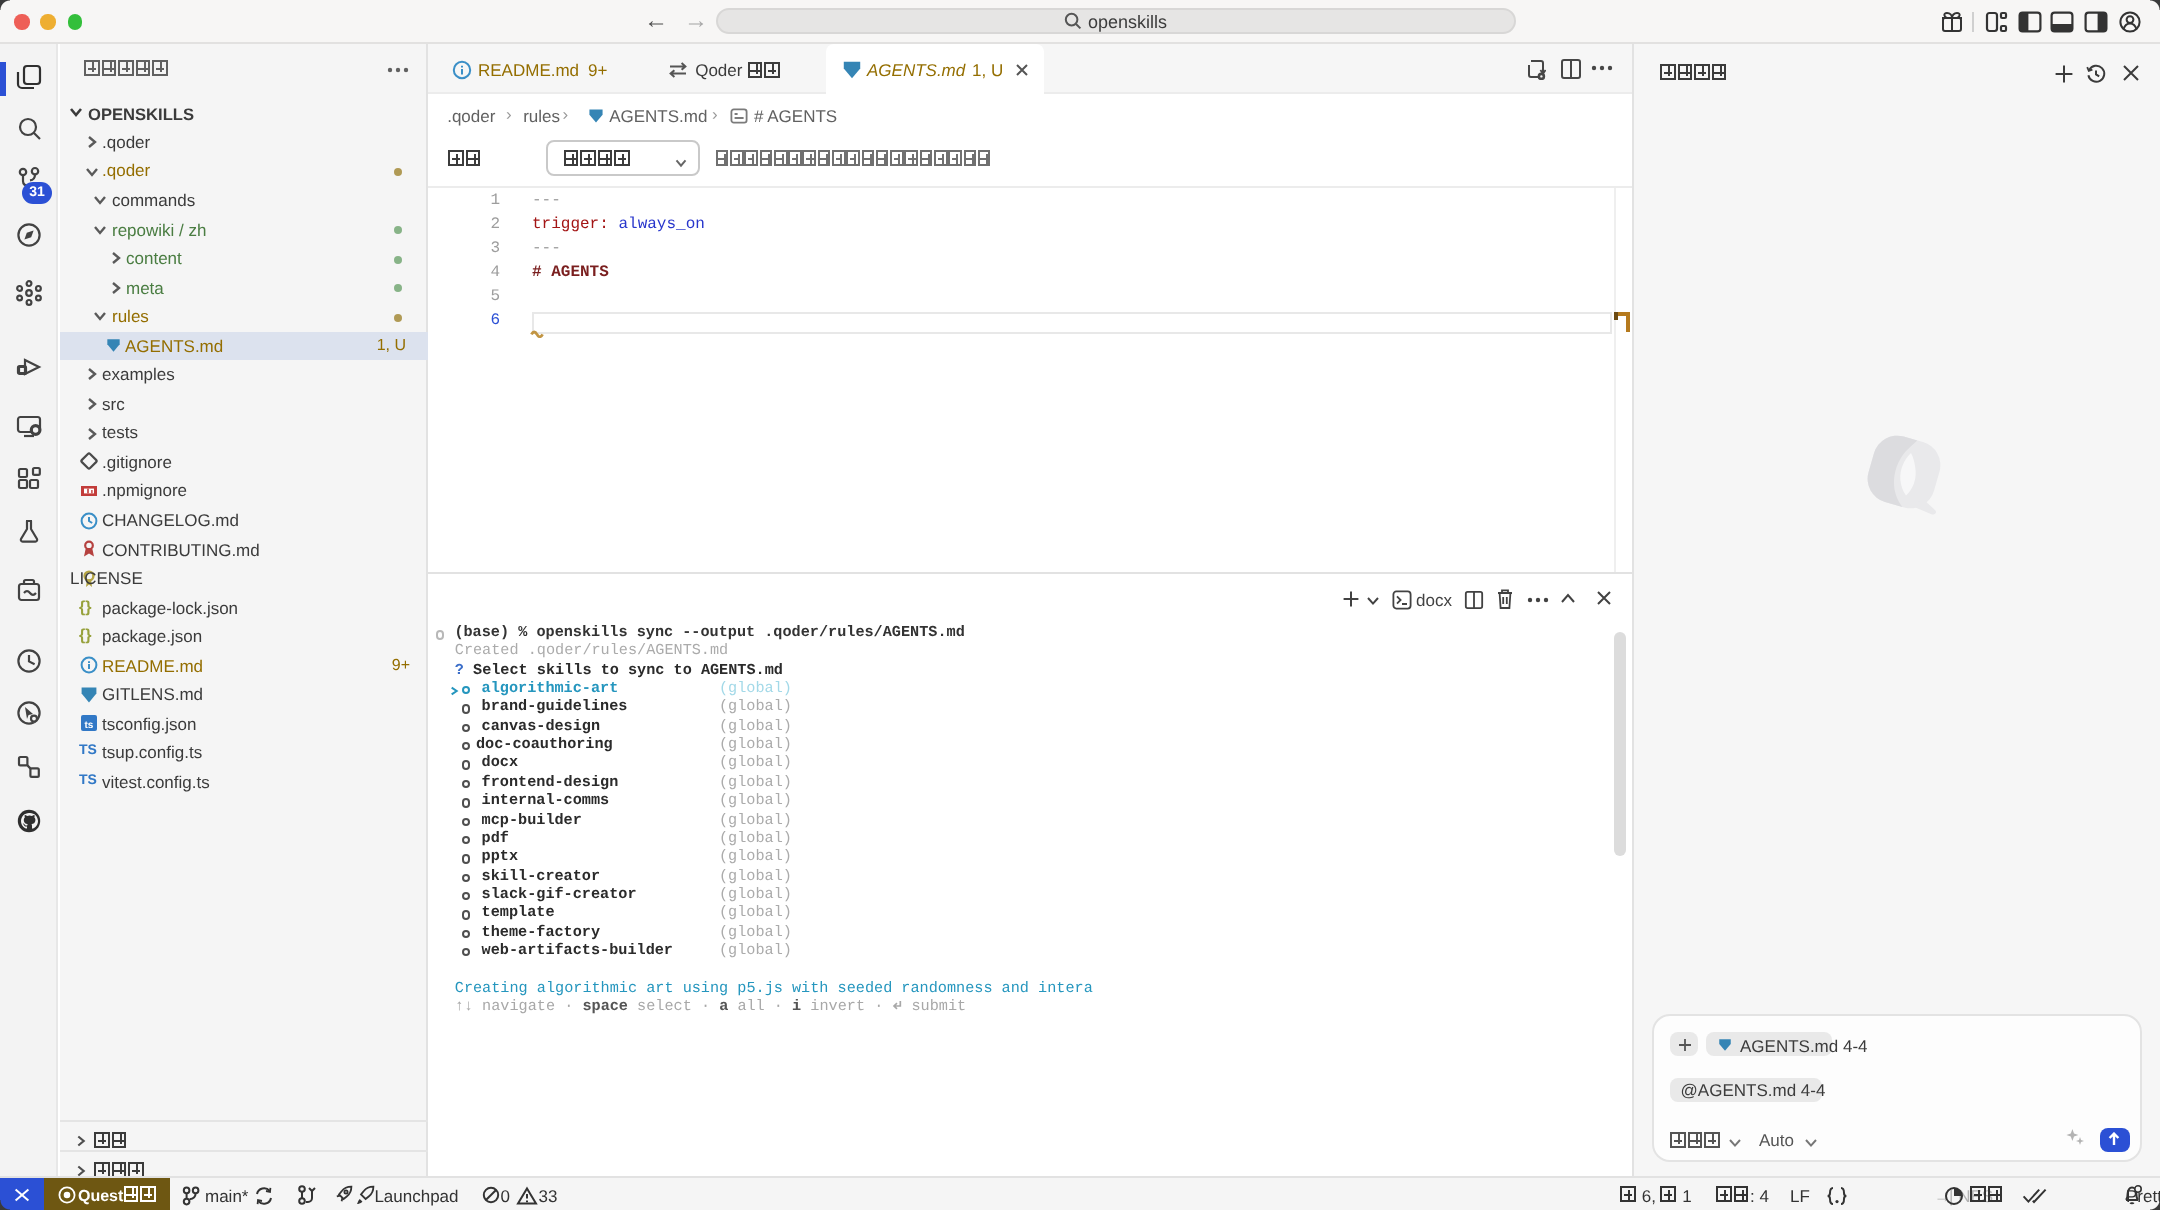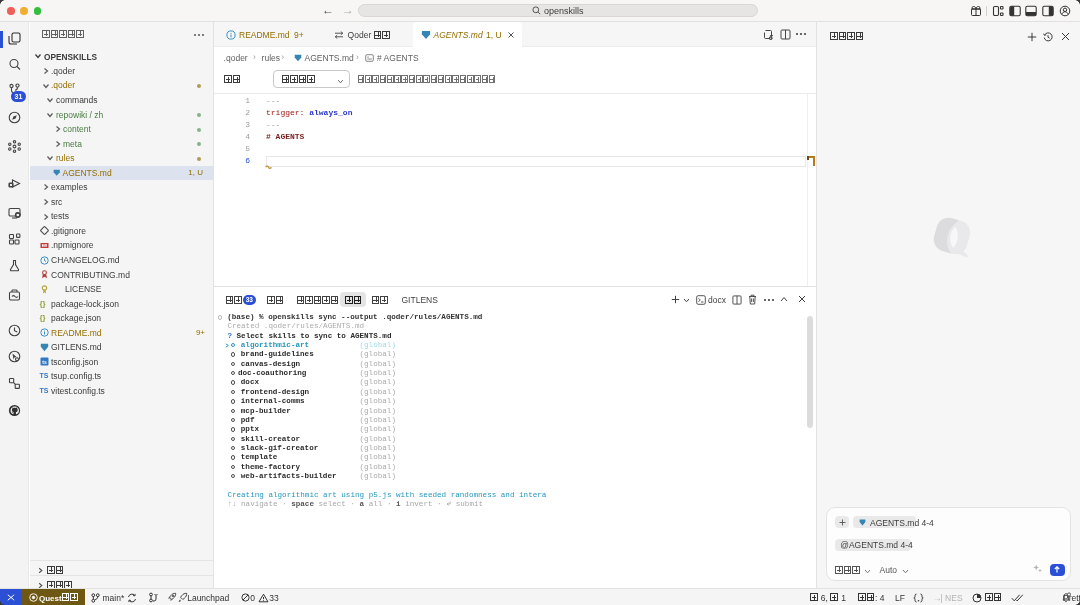--- a/index.html
+++ b/index.html
@@ -299,21 +299,21 @@
           <circle cx="4.5" cy="2.7" r="1.9" fill="none" stroke="#b5413f" stroke-width="1.1"></circle>
           <path d="M2.8 4.5 L2 8.3 L4.5 6.8 L7 8.3 L6.2 4.5" fill="#b5413f"></path>
         </svg>
         <span class="lbl" style="left:21px;">CONTRIBUTING.md</span>
       </div>
     <div class="trow" style="top:260.1px;">
         <svg class="ficon" style="left:9.5px;" viewBox="0 0 9 9">
           <circle cx="4.5" cy="3" r="2.2" fill="none" stroke="#b5a544" stroke-width="1.2"></circle>
           <path d="M3.5 4.8 L3 8.5 L4.5 7.3 L6 8.5 L5.5 4.8" fill="#b5a544"></path>
         </svg>
-        <span class="lbl" style="left:35px;">LICENSE</span>
+        <span class="lbl" style="left:5px;">LICENSE</span>
       </div>
     <div class="trow" style="top:274.65px;">
         <span class="abs" style="left:9.5px;top:2px;color:#97a13c;font-size:8px;font-weight:bold;">{}</span>
         <span class="lbl" style="left:21px;">package-lock.json</span>
       </div>
     <div class="trow" style="top:289.2px;">
         <span class="abs" style="left:9.5px;top:2px;color:#97a13c;font-size:8px;font-weight:bold;">{}</span>
         <span class="lbl" style="left:21px;">package.json</span>
       </div>
     <div class="trow c-mod" style="top:303.75px;">
@@ -421,46 +421,36 @@
           <path d="M2.5 3.5 L5 6.5 L7.5 3.5"></path>
         </svg>
     </div>
     <span class="abs" style="left:143.8px;top:8.5px;color:#707070;"><i class="z z2"></i><i class="z z2"></i><i class="z z2"></i><i class="z z2"></i><i class="z z2"></i><i class="z z2"></i><i class="z z2"></i><i class="z z2"></i><i class="z z2"></i><i class="z z2"></i><i class="z z2"></i><i class="z z2"></i><i class="z z2"></i><i class="z z2"></i><i class="z z2"></i><i class="z z2"></i><i class="z z2"></i><i class="z z2"></i><i class="z z2"></i></span>
   </div>
   <div id="code">
     <div class="abs" style="left:52px;top:61.8px;width:540px;height:11px;border:1px solid #e8e8e8;"></div>
     <span class="ln" style="top:2px;">1</span>
       <span class="cl" style="top:2px;color:#9b9b9b;">---</span>
     <span class="ln" style="top:13.9px;">2</span>
-      <span class="cl" style="top:13.9px;"><span style="color:#a31515;">trigger: </span><span style="color:#2836cc;font-weight:bold;">always_on</span></span>
+      <span class="cl" style="top:13.9px;"><span style="color:#a31515;">trigger: </span><span style="color:#2836cc;">always_on</span></span>
     <span class="ln" style="top:25.8px;">3</span>
       <span class="cl" style="top:25.8px;color:#9b9b9b;">---</span>
     <span class="ln" style="top:37.7px;">4</span>
       <span class="cl" style="top:37.7px;color:#7a1f1f;font-weight:bold;"># AGENTS</span>
     <span class="ln" style="top:49.6px;">5</span>
     <span class="ln" style="top:61.5px;color:#2b50d5;">6</span>
     <svg class="abs" style="left:50.5px;top:69.5px;" width="7" height="5" viewBox="0 0 7 5" fill="none" stroke="#c29543" stroke-width="1.4">
         <path d="M0.7 3.2 C1.6 1.6 2.6 1.6 3.5 3.2 C4.4 4.8 5.4 4.8 6.3 3.2"></path>
       </svg>
   </div>
   <div class="abs" style="left:592.5px;top:72px;width:1px;height:192px;background:#efefef;"></div>
   <div class="abs" style="left:593px;top:133.5px;width:8px;height:2px;background:#b57a1e;"></div>
   <div class="abs" style="left:598.5px;top:133.5px;width:2.5px;height:10px;background:#b57a1e;"></div>
   <div class="abs" style="left:593px;top:133.5px;width:2px;height:4px;background:#6b4a12;"></div>
   <div id="panel">
-    <div id="paneltabs" style="position:absolute;left:0;top:0;width:602px;height:25px;font-size:8.5px;color:#424242;">
-      <span class="abs" style="left:11.5px;top:8px;"><i class="z"></i><i class="z"></i></span>
-      <div class="abs" style="left:28.5px;top:7.8px;width:13.5px;height:9.8px;background:#2b50d5;border-radius:5px;color:#fff;font-size:6.5px;font-weight:bold;text-align:center;line-height:9.8px;">33</div>
-      <span class="abs" style="left:53.4px;top:8px;"><i class="z"></i><i class="z"></i></span>
-      <span class="abs" style="left:82.5px;top:8px;"><i class="z"></i><i class="z"></i><i class="z"></i><i class="z"></i><i class="z"></i></span>
-      <div class="abs" style="left:125.7px;top:5.3px;width:26.4px;height:14.5px;background:#e4e4e4;border-radius:4px;"></div>
-      <span class="abs" style="left:131.3px;top:8px;color:#1f1f1f;"><i class="z"></i><i class="z"></i></span>
-      <span class="abs" style="left:157.6px;top:8px;"><i class="z"></i><i class="z"></i></span>
-      <span class="abs" style="left:187.5px;top:8px;">GITLENS</span>
-    </div>
     <div id="panelicons" style="position:absolute;left:450px;top:0;width:152px;height:25px;color:#424242;">
       <svg class="abs" style="left:7px;top:8px;" width="9" height="9" viewBox="0 0 9 9" stroke="#424242" stroke-width="1" fill="none">
           <path d="M4.5 0.8 v7.4 M0.8 4.5 h7.4"></path>
         </svg>
       <svg class="abs" style="left:18.5px;top:10.5px;" width="7" height="5" viewBox="0 0 7 5" stroke="#424242" stroke-width="1" fill="none">
           <path d="M1 1 L3.5 3.8 L6 1"></path>
         </svg>
       <svg class="abs" style="left:31.7px;top:7.5px;" width="10" height="10" viewBox="0 0 10 10" stroke="#424242" stroke-width="0.9" fill="none">
           <rect x="0.7" y="0.7" width="8.6" height="8.6" rx="1.5"></rect>
           <path d="M2.5 3.2 L4.3 5 L2.5 6.8 M5 7 h2.5"></path>
@@ -626,21 +616,21 @@
       <path d="M5.5 4 v2.2 M5.5 7.3 v0.8"></path>
     </svg>
   <span class="sbitem" style="left:269.3px;">33</span>
   <span class="sbitem" style="left:810px;"><i class="z"></i> 6, <i class="z"></i> 1</span>
   <span class="sbitem" style="left:858px;"><i class="z"></i><i class="z"></i>: 4</span>
   <span class="sbitem" style="left:895px;">LF</span>
   <svg class="sbitem" style="left:913px;top:3.5px;" width="11" height="10" viewBox="0 0 11 10" stroke="#333" stroke-width="1" fill="none">
       <path d="M3.5 1 c-1.5 0-1.5 1.5-1.5 2.5 0 1-0.5 1.5-1.2 1.5 0.7 0 1.2 0.5 1.2 1.5 0 1 0 2.5 1.5 2.5 M7.5 1 c1.5 0 1.5 1.5 1.5 2.5 0 1 0.5 1.5 1.2 1.5-0.7 0-1.2 0.5-1.2 1.5 0 1 0 2.5-1.5 2.5"></path>
       <circle cx="5.5" cy="7.8" r="0.8" fill="#333" stroke="none"></circle>
     </svg>
-  <span class="sbitem" style="left:933px;color:#b3b3b3;text-align:right;">→<span style="margin-left:-1px;">|</span> NES</span>
+  <span class="sbitem" style="left:967px;color:#b3b3b3;text-align:right;">→<span style="margin-left:-1px;">|</span> NES</span>
   <svg class="sbitem" style="left:972px;top:3.5px;" width="10" height="10" viewBox="0 0 10 10">
       <circle cx="5" cy="5" r="4" fill="none" stroke="#333" stroke-width="1"></circle>
       <path d="M5 5 L5 1 A4 4 0 0 1 9 5 Z" fill="#333"></path>
     </svg>
   <span class="sbitem" style="left:985px;"><i class="z"></i><i class="z"></i></span>
   <svg class="sbitem" style="left:1011px;top:4.5px;" width="13" height="8" viewBox="0 0 13 8" stroke="#333" stroke-width="1" fill="none">
       <path d="M0.8 4.2 L3.2 6.8 L8.6 0.8"></path>
       <path d="M5.4 6.4 L6 7 L11.8 0.8"></path>
     </svg>
   <span class="sbitem" style="left:1063px;">Prettier</span>

